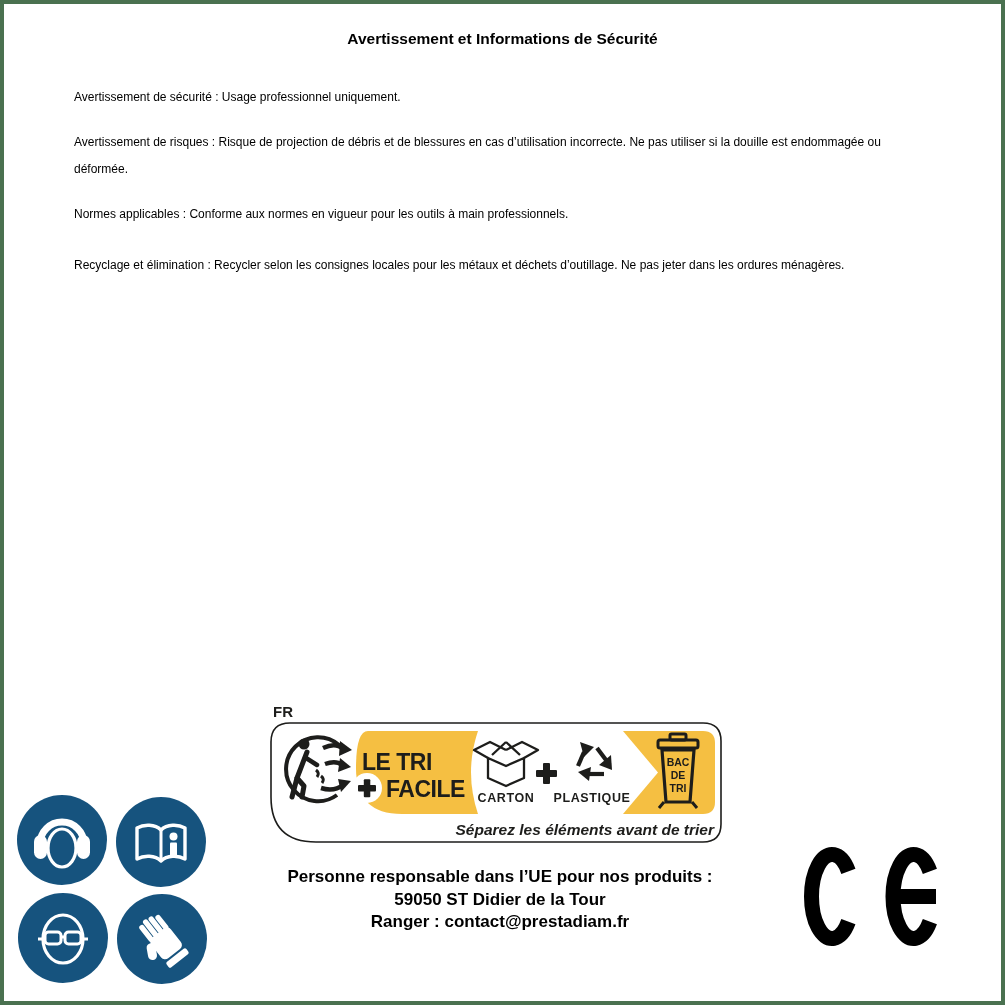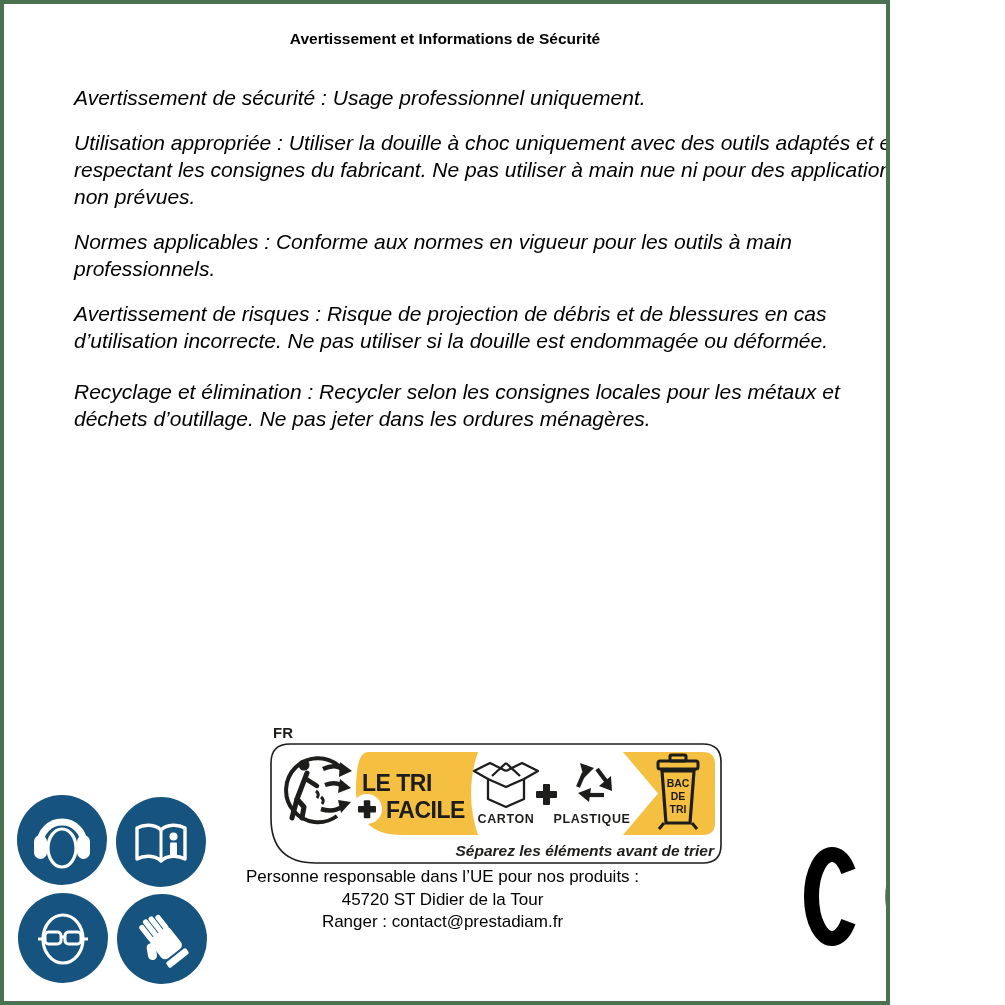--- a/index.html
+++ b/index.html
@@ -1,75 +1,74 @@
 <!DOCTYPE html>
 <html><head>
 <meta charset="utf-8">
 <style>
   html,body{margin:0;padding:0;background:#ffffff;}
   .page{
     position:relative;
-    width:890px;height:1005px;
+    width:1005px;height:1005px;
     box-sizing:border-box;
     border:4px solid #4a7150;
     background:#ffffff;
     font-family:"Liberation Sans", sans-serif;
     color:#000000;
     overflow:hidden;
   }
   .doc-title{
     position:absolute;top:26px;left:0;right:0;
     text-align:center;
     font-size:15.5px;font-weight:700;
   }
   .body-text{
     position:absolute;top:80px;left:70px;width:838px;
-    font-size:21px;line-height:27px;font-style:italic;
+    font-size:12px;line-height:27px;
   }
   .body-text p{margin:0 0 18px 0;}
   .body-text p.extra-gap{margin-top:24px;}
 
   
-  .infotri{position:absolute;left:262px;top:715px;width:462px;height:150px;}
+  .infotri{position:absolute;left:262px;top:694px;width:462px;height:150px;}
   .infotri svg{display:block;}
   .it-ink{fill:#1d1d1b;}
   .it-stroke{stroke:#1d1d1b;fill:none;}
   text.fr-code{font:700 15px "Liberation Sans",sans-serif;fill:#1d1d1b;}
   text.tri-head{font:700 23px "Liberation Sans",sans-serif;fill:#1d1d1b;letter-spacing:-0.5px;}
   text.mat-label{font:700 12.5px "Liberation Sans",sans-serif;fill:#1d1d1b;letter-spacing:0.6px;text-anchor:middle;}
   text.bin-label{font:700 10.5px "Liberation Sans",sans-serif;fill:#1d1d1b;text-anchor:middle;}
   text.tagline{font:italic 700 15.5px "Liberation Sans",sans-serif;fill:#1d1d1b;text-anchor:end;}
 
   
   .safety-icons{position:absolute;left:13px;top:791px;width:190px;height:190px;}
   .safety-icons .ico{position:absolute;width:90px;height:90px;}
   .ico.p1{left:0;top:0;}  .ico.p2{left:99px;top:2px;}
   .ico.p3{left:1px;top:98px;} .ico.p4{left:100px;top:99px;}
 
   
   .contact{
     position:absolute;left:0;right:5px;top:862px;
-    text-align:center;font-size:17px;font-weight:400;line-height:22.5px;
+    text-align:center;font-size:17px;font-weight:700;line-height:22.5px;
   }
   
   .ce{position:absolute;left:796px;top:840px;width:150px;height:108px;}
   .sr-only{position:absolute;width:1px;height:1px;overflow:hidden;clip:rect(0 0 0 0);white-space:nowrap;}
 </style>
 </head>
 <body>
 
 <div class="page">
 
   <div class="doc-title">Avertissement et Informations de Sécurité</div>
 
   <div class="body-text">
     <p>Avertissement de sécurité : Usage professionnel uniquement.</p>
-    <p>Utilisation appropriée : Utiliser la douille à choc uniquement avec des outils adaptés et en respectant les consignes du fabricant. Ne pas utiliser à main nue ni pour des applications non prévues.</p>
+    <p>Avertissement de risques : Risque de projection de débris et de blessures en cas d’utilisation incorrecte. Ne pas utiliser si la douille est endommagée ou déformée.</p>
     <p>Normes applicables : Conforme aux normes en vigueur pour les outils à main professionnels.</p>
-    <p>Avertissement de risques : Risque de projection de débris et de blessures en cas d’utilisation incorrecte. Ne pas utiliser si la douille est endommagée ou déformée.</p>
     <p class="extra-gap">Recyclage et élimination : Recycler selon les consignes locales pour les métaux et déchets d’outillage. Ne pas jeter dans les ordures ménagères.</p>
   </div>
 
   <div class="infotri">
     <svg width="462" height="150" viewBox="0 0 462 150">
 
       <text class="fr-code" x="7" y="19">FR</text>
 
       <path d="M 24 25 H 437 Q 455 25 455 43 V 126 Q 455 144 437 144 H 50 Q 5 144 5 99 V 44 Q 5 25 24 25 Z" fill="#ffffff" stroke="#1d1d1b" stroke-width="1.6"></path>
 
@@ -169,21 +168,21 @@
         <rect x="46.1" y="20" width="5.4" height="21" rx="2.7" fill="#fff"></rect>
         <rect x="52.4" y="23" width="5.4" height="18" rx="2.7" fill="#fff"></rect>
         <rect x="25" y="40" width="9" height="17" rx="4.5" fill="#fff" transform="rotate(28 29 48)"></rect>
         <rect x="33" y="66" width="25" height="7" rx="2" fill="#fff"></rect>
       </g>
     </svg>
   </div>
 
   <div class="contact">
     <div>Personne responsable dans l’UE pour nos produits :</div>
-    <div>45720 ST Didier de la Tour</div>
+    <div>59050 ST Didier de la Tour</div>
     <div>Ranger : contact@prestadiam.fr</div>
   </div>
 
   <div class="ce">
     <span class="sr-only">CE</span>
     <svg width="150" height="108" viewBox="0 0 150 108">
       <path d="M 48.4 27.3 A 20.5 42 0 1 0 48.4 77.7" stroke="#000" stroke-width="15" fill="none"></path>
       <path d="M 129.9 27.3 A 20.5 42 0 1 0 129.9 77.7" stroke="#000" stroke-width="15" fill="none"></path>
       <path d="M 100 52.5 H 136" stroke="#000" stroke-width="15" fill="none"></path>
     </svg>

